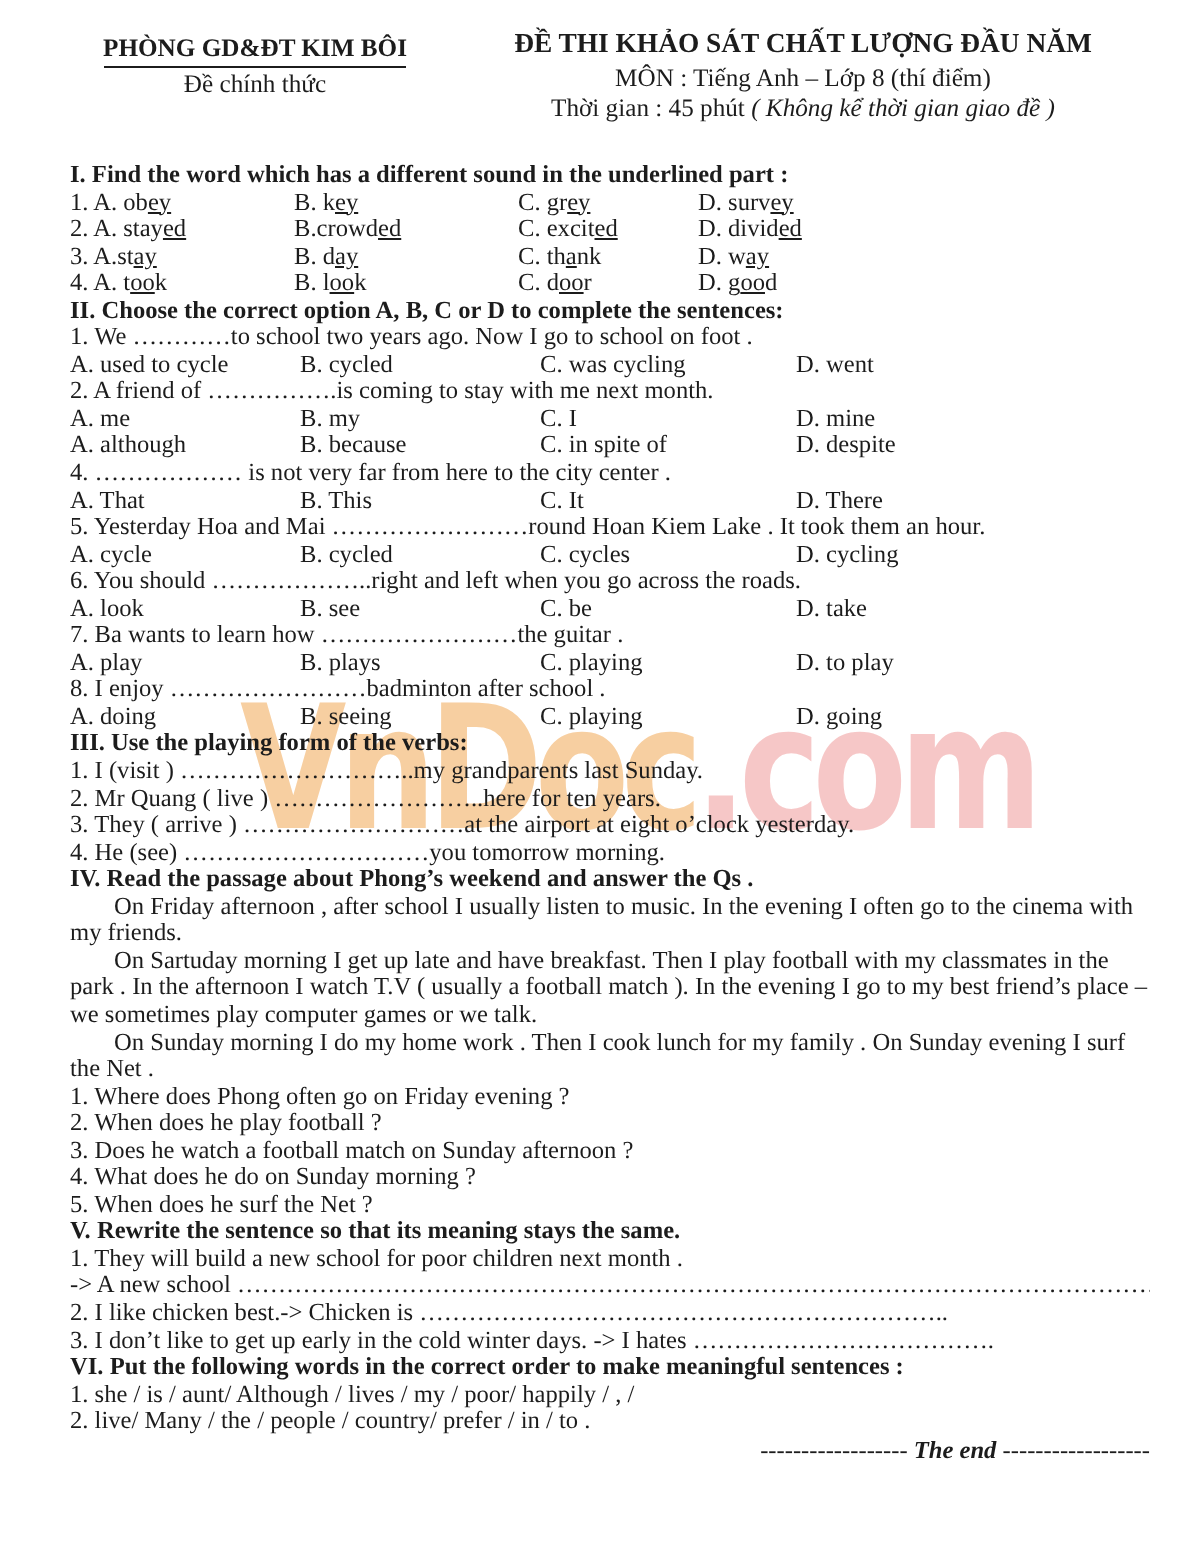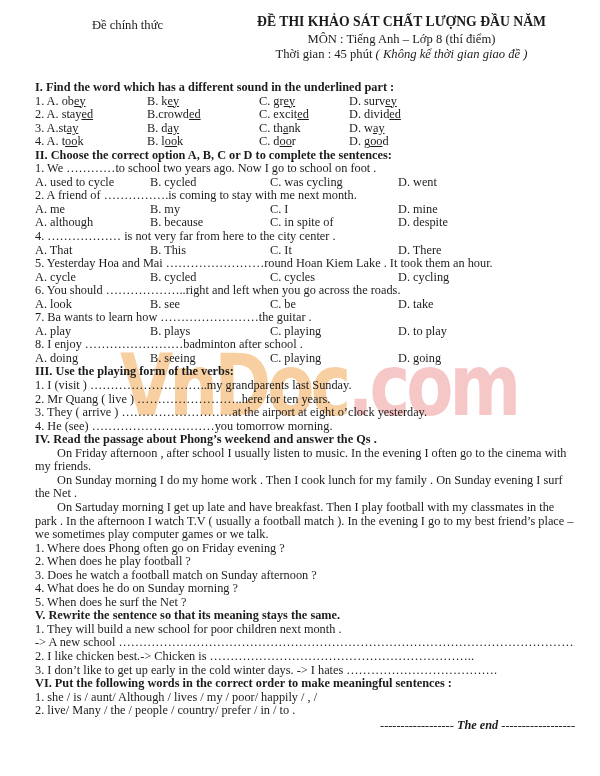--- a/index.html
+++ b/index.html
@@ -52,20 +52,21 @@
 <div class="page">
 
   <div class="wm">
     <span style="color: rgb(242, 168, 85);">VnDoc</span><span style="color: rgb(240, 155, 155);">.com</span>
   </div>
 
   <div class="content">
 
     <div class="header">
       <div class="h-left">
+        <div><span class="office">PHÒNG GD&amp;ĐT KIM BÔI</span></div>
         <div class="doctype">Đề chính thức</div>
       </div>
       <div class="h-right">
         <div class="title">ĐỀ THI KHẢO SÁT CHẤT LƯỢNG ĐẦU NĂM</div>
         <div class="subject">MÔN : Tiếng Anh – Lớp 8 (thí điểm)</div>
         <div class="time">
           <span>Thời gian : 45 phút</span>
           <span class="it">( Không kể thời gian giao đề )</span>
         </div>
       </div>
@@ -158,22 +159,22 @@
       </div>
 
       <div class="hd nw">III. Use  the playing form of the verbs:</div>
       <div class="ln nw">1. I (visit ) ………………………..my grandparents last Sunday.</div>
       <div class="ln nw">2. Mr Quang ( live ) ……………………..here for ten years.</div>
       <div class="ln nw">3. They ( arrive ) ………………………at the airport at eight o’clock yesterday.</div>
       <div class="ln nw">4. He (see) …………………………you tomorrow morning.</div>
 
       <div class="hd nw">IV. Read the passage about Phong’s weekend and answer the Qs .</div>
       <div class="ln para">On Friday afternoon , after school I usually listen to music. In the evening I often go to the cinema with my friends.</div>
+      <div class="ln para">On Sartuday morning I get up late and have breakfast. Then I play football with my classmates in the park . In the afternoon I watch T.V ( usually a football match ). In the evening I go to my best friend’s place – we sometimes play computer games or we talk.</div>
       <div class="ln para">On Sunday morning I do my home work . Then I  cook lunch for my family . On Sunday evening I surf the Net .</div>
-      <div class="ln para">On Sartuday morning I get up late and have breakfast. Then I play football with my classmates in the park . In the afternoon I watch T.V ( usually a football match ). In the evening I go to my best friend’s place – we sometimes play computer games or we talk.</div>
       <div class="ln nw">1. Where does Phong often go on Friday evening ?</div>
       <div class="ln nw">2. When does he play football ?</div>
       <div class="ln nw">3. Does he watch a football match on Sunday afternoon ?</div>
       <div class="ln nw">4. What does he do on Sunday morning ?</div>
       <div class="ln nw">5. When does he surf the Net ?</div>
 
       <div class="hd nw">V. Rewrite the sentence so that its meaning stays the same.</div>
       <div class="ln nw">1. They will build a new school for poor children next month .</div>
       <div class="ln nw">-&gt; A new school ……………………………………………………………………………………………………..</div>
       <div class="ln nw">2. I like chicken best.-&gt; Chicken is ………………………………………………………..</div>

